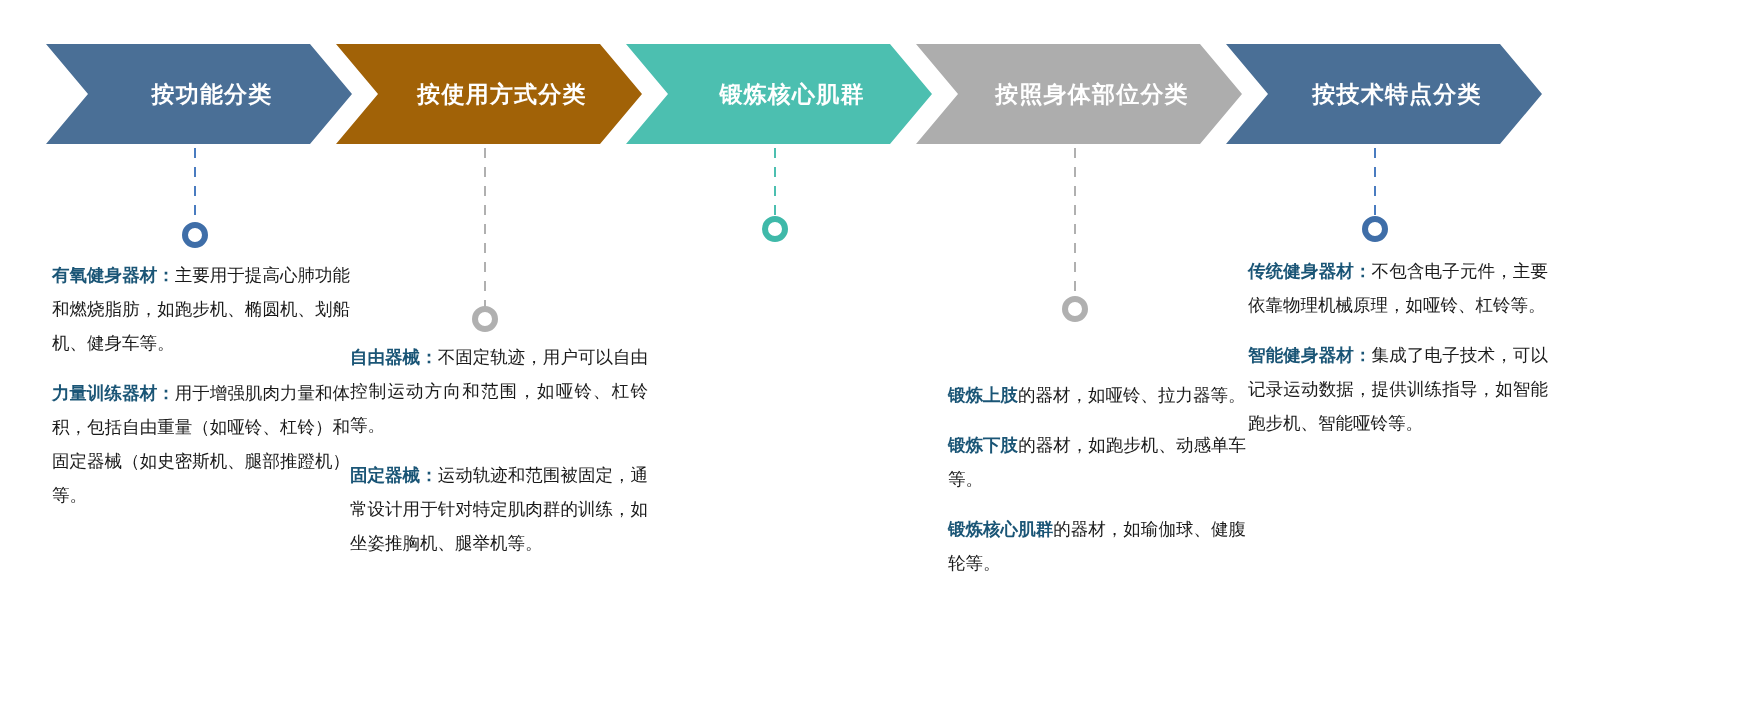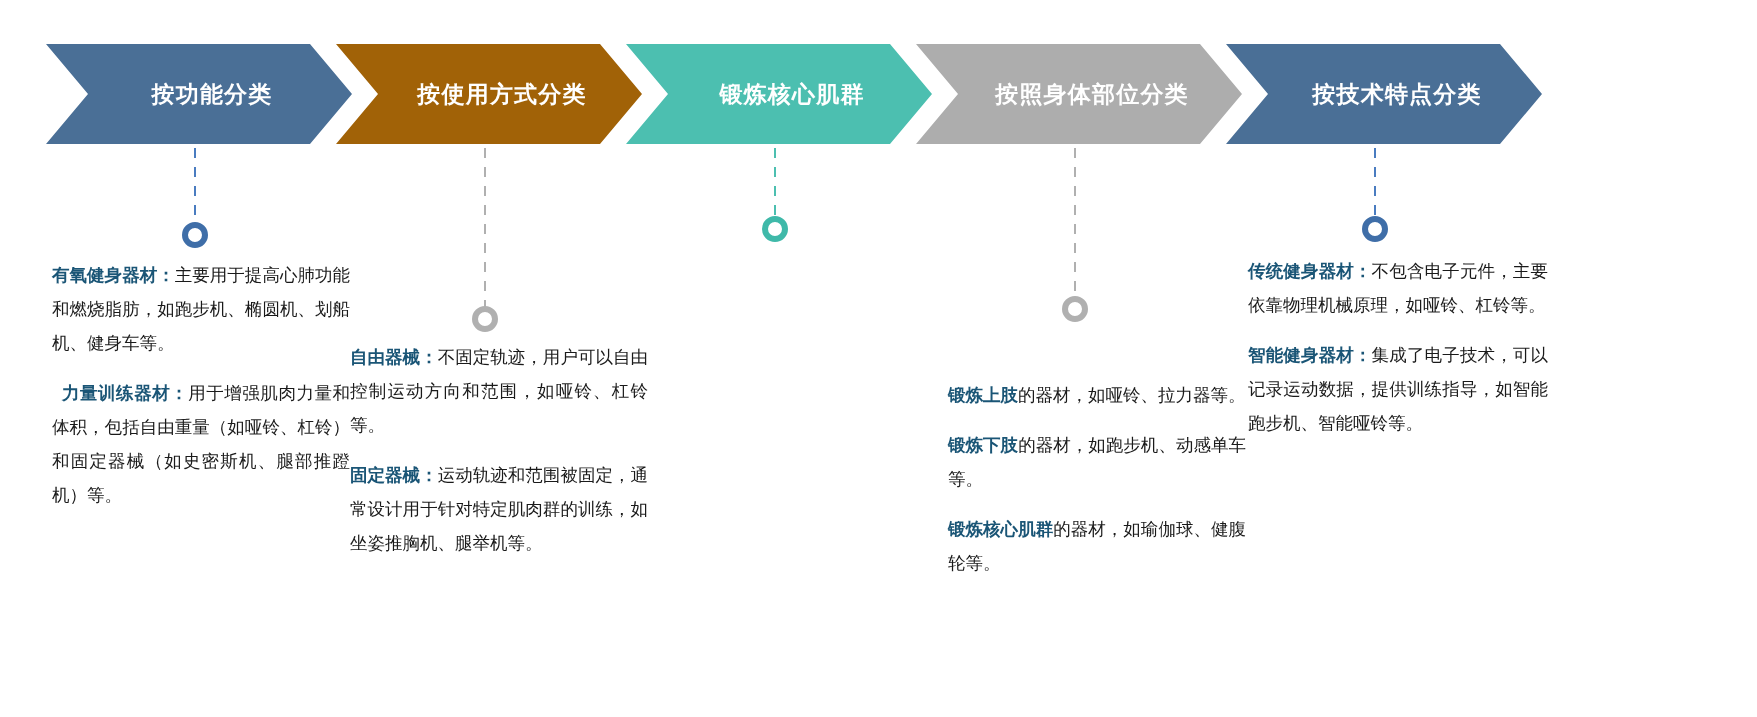--- a/index.html
+++ b/index.html
@@ -103,21 +103,21 @@
   <div class="connector" style="left:1374px; top:148px; height:74px;">
       <div class="dash" style="background-image: repeating-linear-gradient(rgb(74, 124, 192) 0px, rgb(74, 124, 192) 10px, rgba(0, 0, 0, 0) 10px, rgba(0, 0, 0, 0) 19px);"></div>
     </div>
   <div class="marker" style="left: 1362px; top: 216px; border-color: rgb(63, 110, 168);"></div>
 
   <div class="col" style="left:52px; top:258px; width:298px;">
       <div class="para">
         <p><b style="color: rgb(26, 85, 118);">有氧健身器材：</b><span>主要用于提高心肺功能和燃烧脂肪，如跑步机、椭圆机、划船机、健身车等。</span></p>
       </div>
       <div class="para">
-        <p><b style="color: rgb(26, 85, 118); margin-left: 10px;">力量训练器材：</b><span>用于增强肌肉力量和体积，包括自由重量（如哑铃、杠铃）和固定器械（如史密斯机、腿部推蹬机）等。</span></p>
+        <p><b style="color: rgb(26, 85, 118);">力量训练器材：</b><span>用于增强肌肉力量和体积，包括自由重量（如哑铃、杠铃）和固定器械（如史密斯机、腿部推蹬机）等。</span></p>
       </div>
     </div>
   <div class="col" style="left:350px; top:340px; width:298px;">
       <div class="para">
         <p><b style="color: rgb(26, 85, 118);">自由器械：</b><span>不固定轨迹，用户可以自由控制运动方向和范围，如哑铃、杠铃等。</span></p>
       </div>
       <div class="para">
         <p><b style="color: rgb(26, 85, 118);">固定器械：</b><span>运动轨迹和范围被固定，通常设计用于针对特定肌肉群的训练，如坐姿推胸机、腿举机等。</span></p>
       </div>
     </div>

